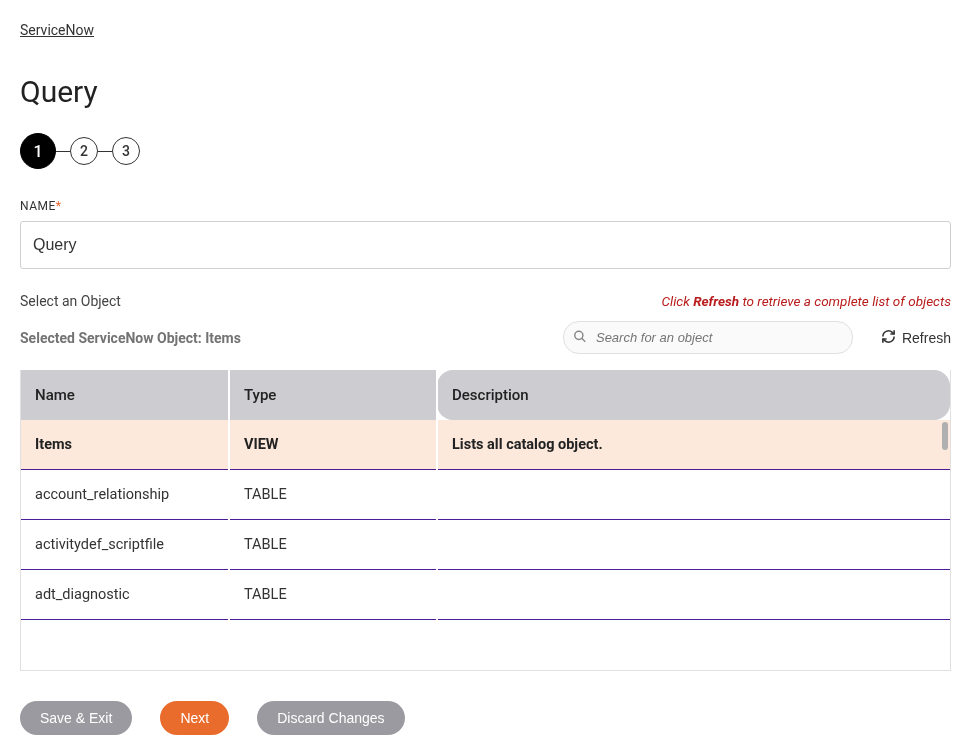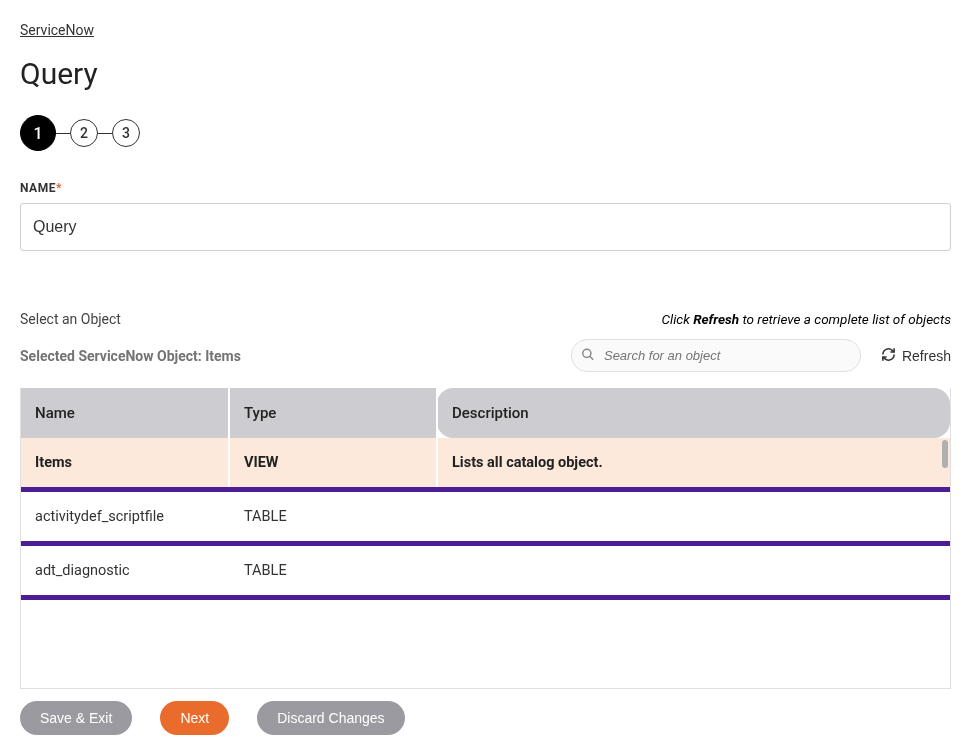--- a/index.html
+++ b/index.html
@@ -13,21 +13,21 @@
       color: #333;
       width: 971px;
       height: 755px;
       padding: 20px;
       position: relative;
     }
     .breadcrumb {
       font-size: 14px;
       color: #333;
       text-decoration: underline;
-      margin-bottom: 18px;
+      margin-bottom: 36px;
       display: inline-block;
     }
     .page-title {
       font-size: 30px;
       font-weight: 400;
       color: #222;
       margin-bottom: 24px;
     }
     .stepper {
       display: flex;
@@ -57,21 +57,21 @@
       height: 28px;
       font-size: 14px;
     }
     .step-connector {
       width: 14px;
       height: 1px;
       background: #333;
     }
     .field-label {
       font-size: 12px;
-      font-weight: 700;
+      font-weight: 400;
       color: #333;
       letter-spacing: 0.5px;
       margin-bottom: 8px;
     }
     .required {
       color: #e85e2a;
     }
     .text-input {
       width: 100%;
       padding: 14px 12px;
@@ -87,42 +87,41 @@
       justify-content: space-between;
       align-items: baseline;
       margin-bottom: 12px;
     }
     .select-object-label {
       font-size: 14px;
       color: #444;
     }
     .hint-text {
       font-size: 13.5px;
-      color: #000000;
+      color: #b91c1c;
       font-style: italic;
-      margin-top: 36px;
     }
     .hint-text .bold {
       font-weight: 700;
     }
     .selected-row {
       display: flex;
       justify-content: space-between;
       align-items: center;
       margin-bottom: 16px;
     }
     .selected-object {
       font-size: 14px;
       font-weight: 700;
       color: #737373;
     }
     .search-refresh {
       display: flex;
       align-items: center;
-      gap: 20px;
+      gap: 28px;
     }
     .search-wrap {
       position: relative;
       width: 290px;
     }
     .search-input {
       width: 100%;
       padding: 8px 12px 8px 32px;
       font-size: 13px;
       font-style: italic;
@@ -169,21 +168,21 @@
       border-right: 2px solid #fff;
     }
     .table thead th:last-child {
       border-right: none;
       border-radius: 16px;
     }
     .table tbody td {
       padding: 16px 14px;
       font-size: 14.5px;
       color: #333;
-      border-bottom: 5px solid #4c1d95;
+      border-bottom: 1px solid #4c1d95;
       border-right: 2px solid #fff;
       white-space: nowrap;
       overflow: hidden;
       text-overflow: ellipsis;
     }
     .table tbody td:last-child {
       border-right: none;
     }
     .table tbody tr.selected td {
       background: #fce9dc;
@@ -310,20 +309,25 @@
         <col class="col-type">
         <col class="col-desc">
       </colgroup>
       <tbody id="table-body">
       <tr class="selected">
             <td>Items</td>
             <td>VIEW</td>
             <td>Lists all catalog object.</td>
           </tr>
           <tr>
+            <td>account_relationship</td>
+            <td>TABLE</td>
+            <td></td>
+          </tr>
+          <tr>
             <td>activitydef_scriptfile</td>
             <td>TABLE</td>
             <td></td>
           </tr>
           <tr>
             <td>adt_diagnostic</td>
             <td>TABLE</td>
             <td></td>
           </tr>
         </tbody>

